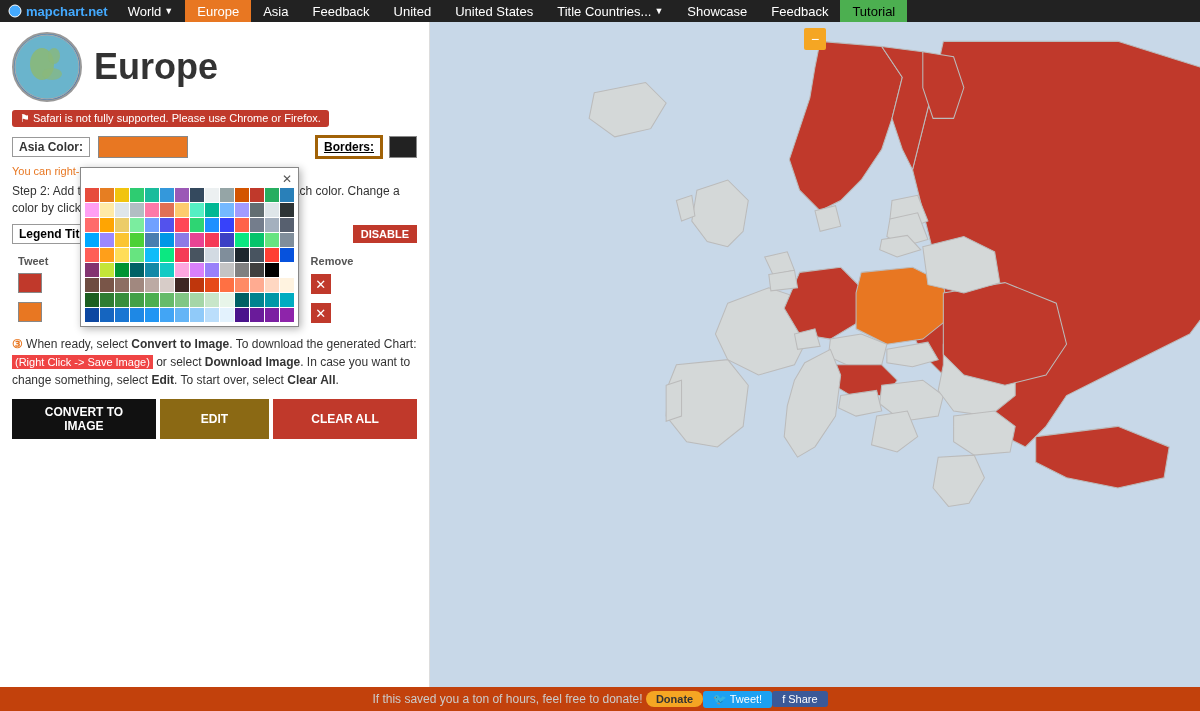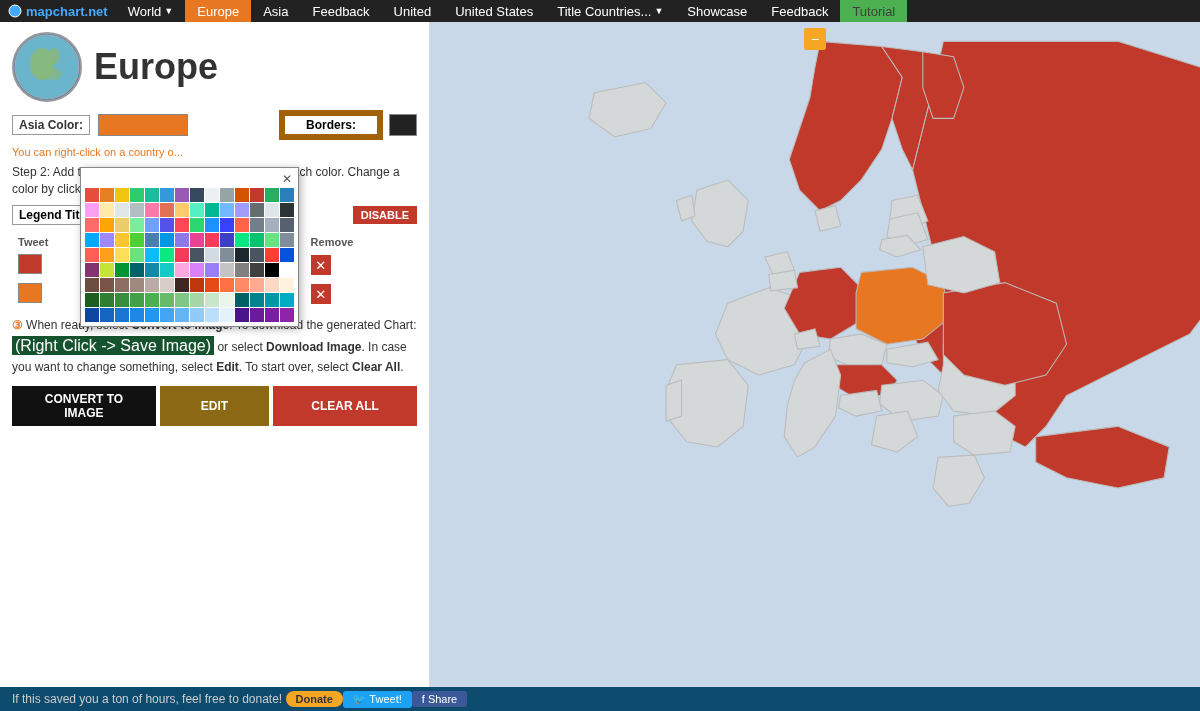--- a/index.html
+++ b/index.html
@@ -11,21 +11,21 @@
       color: #fff; font-size: 13px; position: relative; z-index: 100;
     }
     #navbar .brand {
       display: flex; align-items: center; padding: 0 8px; color: #4af; font-weight: bold; font-size: 13px; gap: 4px;
     }
     #navbar .brand span { color: #4af; }
     .nav-item {
       padding: 2px 12px; height: 22px; display: flex; align-items: center; cursor: pointer; color: #fff;
     }
     .nav-item.active { background: #e87722; color: #fff; }
-    .nav-item.tutorial { background: #4caf50; color: #404040; }
+    .nav-item.tutorial { background: #4caf50; color: #000000; }
     .nav-dropdown { display: flex; align-items: center; gap: 3px; }
     .caret { font-size: 9px; }
 
     
     #main { display: flex; height: calc(711px - 22px - 24px); }
 
     
     #sidebar {
       width: 430px; min-width: 430px; background: #fff; padding: 10px 12px;
       overflow-y: auto; position: relative; border-right: 1px solid #ddd;
@@ -40,21 +40,21 @@
     .safari-warning {
       background: #c0392b; color: #fff; font-size: 11px; padding: 2px 8px;
       border-radius: 3px; margin-bottom: 8px; display: inline-block;
     }
     .step-text { font-size: 12px; color: #333; margin-bottom: 8px; line-height: 1.4; }
     .step-icon { color: #e87722; font-weight: bold; }
 
     .fill-row { display: flex; align-items: center; gap: 8px; margin-bottom: 6px; }
     .fill-label { font-size: 12px; font-weight: bold; color: #333; border: 1px solid #999; padding: 2px 6px; }
     .fill-color-box { width: 90px; height: 22px; background: #e87722; border: 1px solid #888; cursor: pointer; }
-    .borders-label { font-size: 12px; font-weight: bold; border: 6px solid #a16207; padding: 2px 21px; }
+    .borders-label { font-size: 12px; font-weight: bold; border: 3px solid #a16207; padding: 2px 6px; text-decoration: underline; }
     .borders-color-box { width: 28px; height: 22px; background: #222; border: 1px solid #888; cursor: pointer; }
 
     
     .color-picker-popup {
       position: absolute; top: 145px; left: 80px; background: #fff; border: 1px solid #888;
       padding: 4px; z-index: 50; display: flex; flex-direction: column; gap: 2px;
       box-shadow: 2px 2px 8px rgba(0,0,0,0.3);
     }
     .color-picker-close {
       text-align: right; cursor: pointer; color: #555; font-size: 12px; padding-right: 2px;
@@ -81,37 +81,37 @@
     .legend-table td { padding: 2px 4px; vertical-align: middle; }
     .legend-color-swatch { width: 24px; height: 20px; display: inline-block; border: 1px solid #888; }
     .legend-text-input { width: 80px; height: 20px; border: 1px solid #aaa; font-size: 11px; padding: 1px 3px; }
     .remove-btn {
       background: #c0392b; color: #fff; border: none; width: 20px; height: 20px;
       font-size: 13px; cursor: pointer; display: flex; align-items: center; justify-content: center;
     }
 
     .step3-text { font-size: 12px; color: #333; margin-bottom: 10px; line-height: 1.5; }
     .step3-text strong { font-weight: bold; }
-    .step3-text .highlight { background: #14532d; color: #fff; padding: 1px 3px; font-size: 16px; }
+    .step3-text .highlight { background: #ef4444; color: #fff; padding: 1px 3px; font-size: 11px; }
 
     .action-buttons { display: flex; gap: 4px; margin-bottom: 6px; }
     .btn-convert { background: #111; color: #fff; border: none; padding: 6px 14px; font-size: 12px; font-weight: bold; cursor: pointer; flex: 1; }
     .btn-edit { background: #8b6914; color: #fff; border: none; padding: 6px 14px; font-size: 12px; font-weight: bold; cursor: pointer; flex: 0.7; }
     .btn-clear { background: #c0392b; color: #fff; border: none; padding: 6px 14px; font-size: 12px; font-weight: bold; cursor: pointer; flex: 1; }
     .btn-save { background: #2c3e6b; color: #fff; border: none; padding: 7px 14px; font-size: 12px; font-weight: bold; cursor: pointer; width: 100%; max-width: 260px; }
 
     
     #map-area {
       flex: 1; background: #c8d8e8; position: relative; overflow: hidden;
     }
 
     
     #footer {
-      height: 24px; background: #0c4a6e; display: flex; align-items: center;
-      justify-content: flex-start; padding: 0 12px; color: #ccc; font-size: 12px;
+      height: 24px; background: #c2410c; display: flex; align-items: center;
+      justify-content: center; padding: 0 12px; color: #ccc; font-size: 12px;
     }
     .donate-btn {
       background: #f5a623; color: #333; border: none; padding: 2px 10px; font-size: 11px;
       border-radius: 10px; cursor: pointer; font-weight: bold;
     }
     .tweet-btn {
       background: #1da1f2; color: #fff; border: none; padding: 2px 10px; font-size: 11px;
       border-radius: 3px; cursor: pointer;
     }
     .share-btn {
@@ -186,20 +186,21 @@
         <svg width="66" height="66" viewBox="0 0 66 66">
           <circle cx="33" cy="33" r="32" fill="#6ab4cc" stroke="#aaa" stroke-width="1"></circle>
           <ellipse cx="28" cy="30" rx="12" ry="16" fill="#8ab87a" opacity="0.9"></ellipse>
           <ellipse cx="40" cy="22" rx="6" ry="8" fill="#8ab87a" opacity="0.8"></ellipse>
           <ellipse cx="38" cy="40" rx="10" ry="6" fill="#8ab87a" opacity="0.7"></ellipse>
         </svg>
       </div>
       <h1 class="europe-title">Europe</h1>
     </div>
 
+    <div class="safari-warning">⚑ Safari is not fully supported. Please use Chrome or Firefox.</div>
 
 
     <div class="fill-row">
       <span class="fill-label">Asia Color:</span>
       <div class="fill-color-box" id="fill-color-swatch"></div>
       <div style="margin-left:auto; display:flex; align-items:center; gap:6px;">
         <span class="borders-label">Borders:</span>
         <div class="borders-color-box"></div>
       </div>
     </div>

